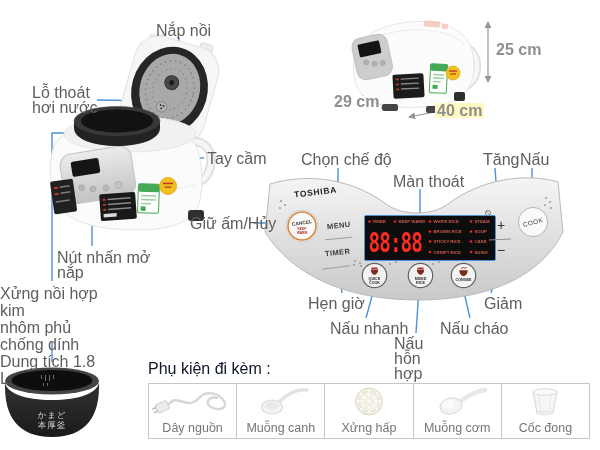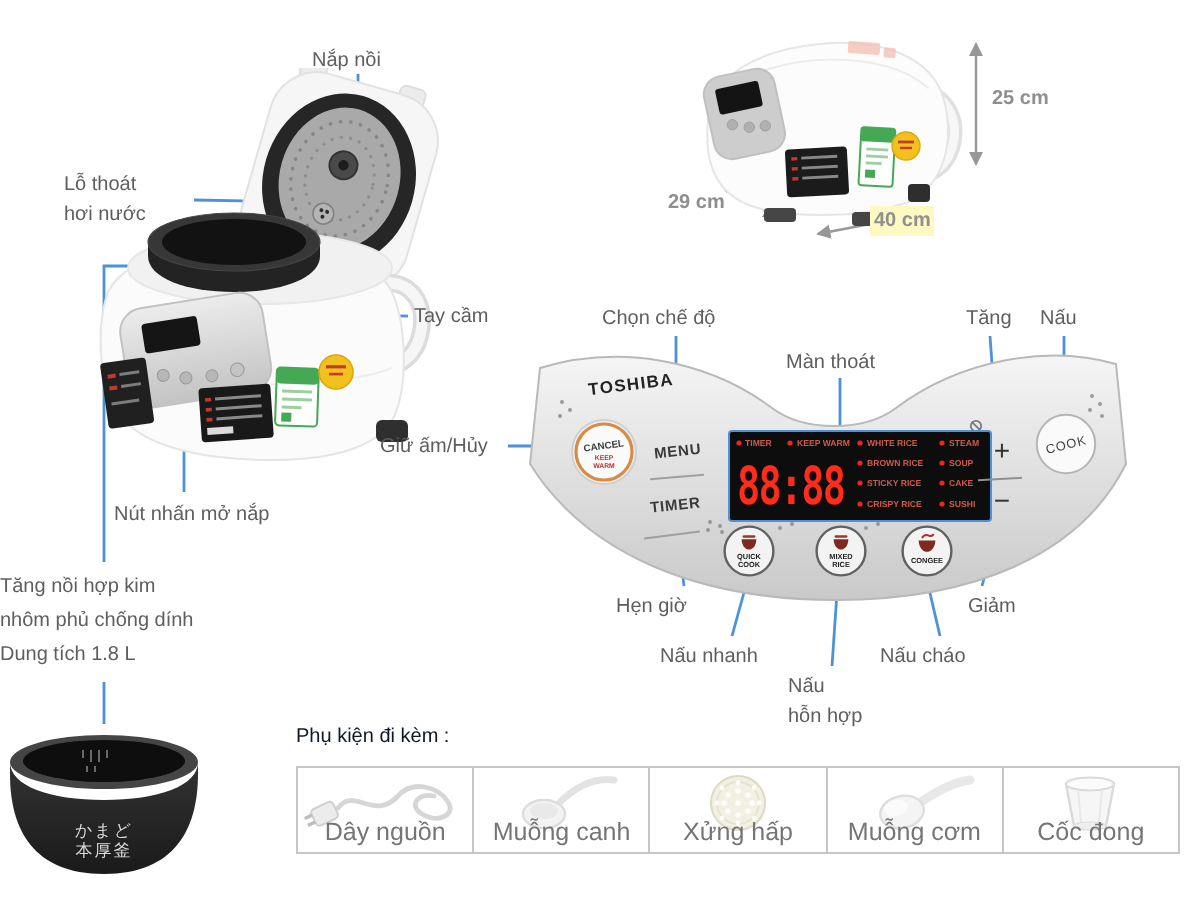--- a/index.html
+++ b/index.html
@@ -1,26 +1,26 @@
 <!DOCTYPE html>
 <html><head>
 <meta charset="utf-8">
 <style>
   html,body{margin:0;padding:0;background:#fff;}
   #canvas{position:relative;width:600px;height:450px;background:#ffffff;overflow:hidden;
           font-family:"Liberation Sans",sans-serif;}
   .abs{position:absolute;}
-  .lbl{position:absolute;font-size:10px;color:#5e5e5e;white-space:nowrap;line-height:15px;}
+  .lbl{position:absolute;font-size:16px;color:#5e5e5e;white-space:nowrap;line-height:15px;}
   .lbl.center{text-align:left;white-space:normal;}
   .dim{color:#8f8f8f;font-weight:bold;}
   .panel-txt{position:absolute;color:#3a3a3a;font-weight:bold;white-space:nowrap;}
   .sepline{position:absolute;height:1px;background:#9f9f9f;}
   .display-box{position:absolute;left:352px;top:215px;width:130px;height:44px;
                border:1.5px solid #4d92d6;background:#0d0d0d;border-radius:2px;margin-left:12px;}
-  .acc-row{position:absolute;left:148px;top:383px;width:442px;height:44px;display:flex;}
+  .acc-row{position:absolute;left:148px;top:383px;width:442px;height:56px;display:flex;}
   .acc-box{flex:1 1 0;border:1px solid #c6c6c6;margin-left:-1px;background:#fff;position:relative;}
   .acc-box:first-child{margin-left:0;}
   .acc-label{position:absolute;left:0;right:0;bottom:3px;text-align:center;font-size:12.5px;color:#757575;}
   .acc-icon{position:absolute;left:50%;top:2px;transform:translateX(-50%);}
   .mode-btn{position:absolute;}
 </style>
 </head>
 <body>
 
 <div id="canvas">
@@ -323,21 +323,21 @@
   </svg>
 
   <div class="lbl" style="left:156px;top:23px">Nắp nồi</div>
   <div class="lbl center" style="left:32px;top:85px;width:70px;">
     <div>Lỗ thoát</div>
     <div>hơi nước</div>
   </div>
   <div class="lbl" style="left:207px;top:151px">Tay cầm</div>
   <div class="lbl center" style="left:57px;top:250px;width:98px;">Nút nhấn mở nắp</div>
   <div class="lbl center" style="left:0px;top:285px;width:104px;line-height:17px;">
-    <div>Tăng nồi hợp kim</div>
+    <div>Xửng nồi hợp kim</div>
     <div>nhôm phủ chống dính</div>
     <div>Dung tích 1.8 L</div>
   </div>
 
   <div class="lbl dim" style="left:496px;top:42px">25 cm</div>
   <div class="lbl dim" style="left:334px;top:94px">29 cm</div>
   <div class="lbl dim" style="left:435px;top:103px;background:#fef9c3;padding:0 2px;">40 cm</div>
 
   <div class="lbl" style="left:301px;top:152px">Chọn chế độ</div>
   <div class="lbl" style="left:393px;top:174px">Màn thoát</div>

